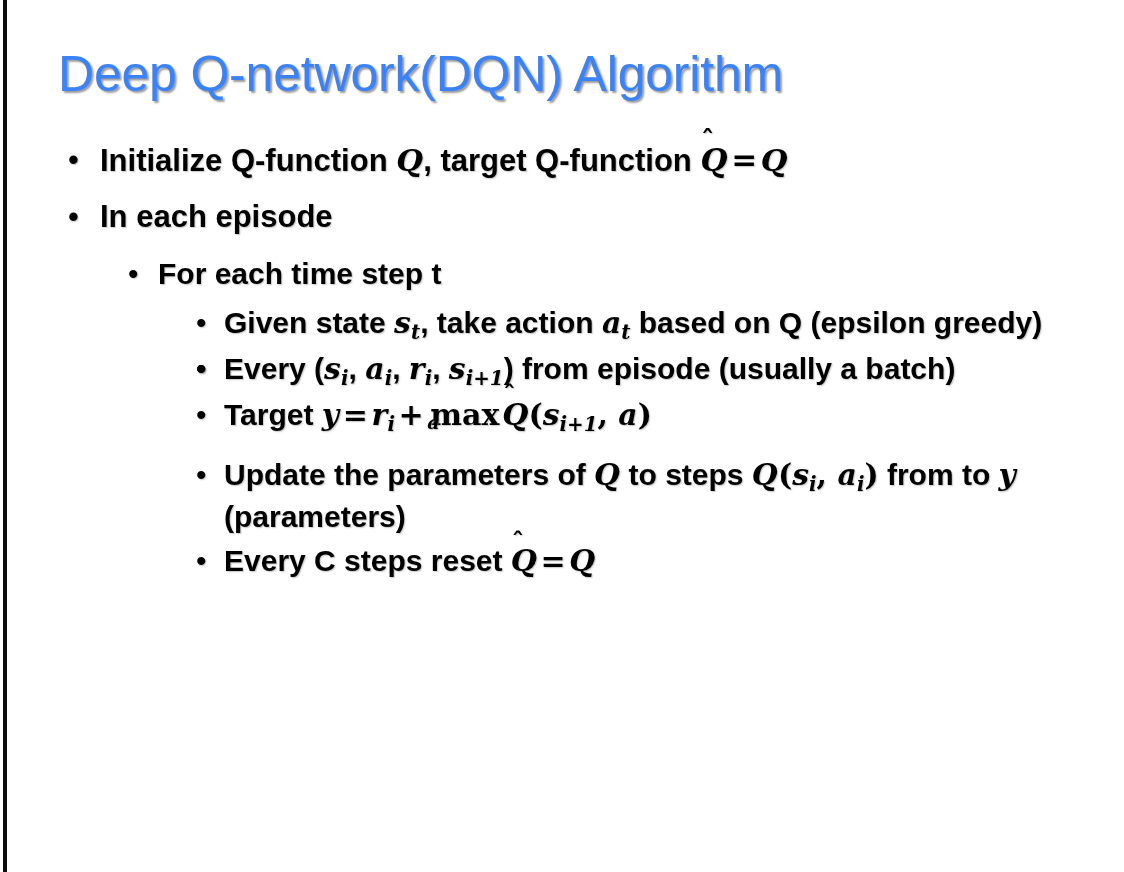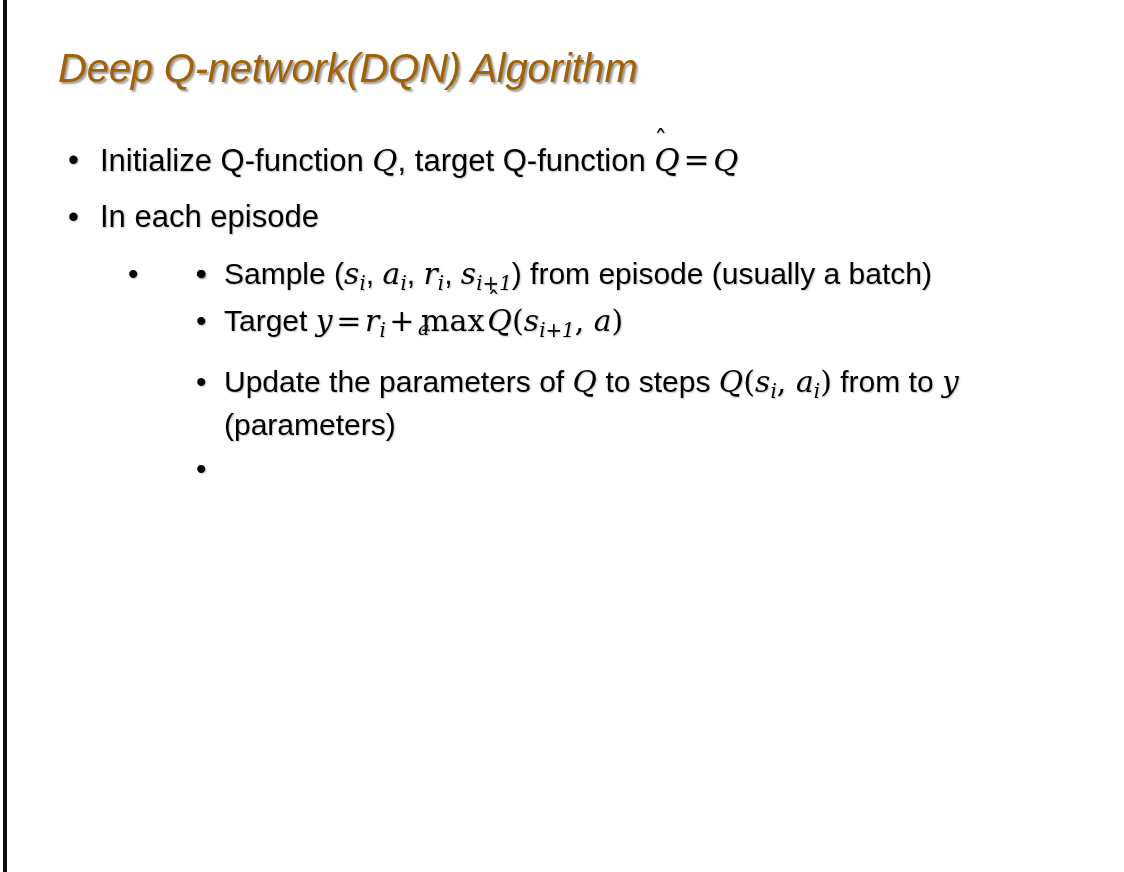--- a/index.html
+++ b/index.html
@@ -31,28 +31,27 @@
     width: 4px;
     height: 872px;
     background: #0d0d0d;
   }
 
   .slide-title {
     position: absolute;
     left: 58px;
     top: 46px;
     width: 1000px;
-    font-size: 40px;
+    font-size: 50px;
     line-height: 1.12;
     font-weight: 400;
     letter-spacing: -0.2px;
-    color: #a16207;
+    color: #3b82f6;
     text-shadow: 2px 2px 2px rgba(120,120,120,0.75);
     white-space: nowrap;
-    font-style: italic;
   }
 
   .body-area {
     position: absolute;
     left: 0;
     top: 140px;
     width: 1124px;
   }
 
   
@@ -63,20 +62,21 @@
     text-shadow: 1px 1px 1.4px rgba(150,150,150,0.55);
   }
   .b > .dot {
     position: absolute;
     font-size: 1em;
     line-height: inherit;
     color: #000000;
   }
   .b > .txt {
     display: block;
+    font-weight: bold;
   }
 
   
   .lvl1 {
     font-size: 31px;
     line-height: 1.30;
     padding-left: 100px;
     margin-bottom: 16px;
   }
   .lvl1 > .dot { left: 68px; }
@@ -177,47 +177,50 @@
       <span class="txt"><span>Initialize Q-function </span><span class="m">Q</span><span>, target Q-function </span><span class="qhat"><span class="hat">̂</span><span>Q</span></span><span class="op">=</span><span class="m">Q</span></span>
     </div>
 
     <div class="b lvl1">
       <span class="dot">•</span>
       <span class="txt">In each episode</span>
     </div>
 
     <div class="b lvl2">
       <span class="dot">•</span>
-    </div>
-
-    <div class="b lvl3">
-      <span class="dot">•</span>
-    </div>
-
-    <div class="b lvl3">
-      <span class="dot">•</span>
-    </div>
-
-    <div class="b lvl3">
-      <span class="dot">•</span>
-    </div>
-
-    <div class="b lvl3">
-      <span class="dot">•</span>
-      <span class="txt"><span>Sample (</span><span class="m">s</span><span class="sub">i</span><span>, </span><span class="m">a</span><span class="sub">i</span><span>, </span><span class="m">r</span><span class="sub">i</span><span>, </span><span class="m">s</span><span class="sub">i+1</span><span>) from episode (usually a batch)</span></span>
+      <span class="txt">For each time step t</span>
+    </div>
+
+    <div class="b lvl3">
+      <span class="dot">•</span>
+      <span class="txt"><span>Given state </span><span class="m">s</span><span class="sub">t</span><span>, take action </span><span class="m">a</span><span class="sub">t</span><span> based on Q (epsilon greedy)</span></span>
+    </div>
+
+    <div class="b lvl3">
+      <span class="dot">•</span>
+    </div>
+
+    <div class="b lvl3">
+      <span class="dot">•</span>
+    </div>
+
+    <div class="b lvl3">
+      <span class="dot">•</span>
+      <span class="txt"><span>Every (</span><span class="m">s</span><span class="sub">i</span><span>, </span><span class="m">a</span><span class="sub">i</span><span>, </span><span class="m">r</span><span class="sub">i</span><span>, </span><span class="m">s</span><span class="sub">i+1</span><span>) from episode (usually a batch)</span></span>
     </div>
 
     <div class="b lvl3" style="margin-bottom:18px;">
       <span class="dot">•</span>
       <span class="txt"><span>Target </span><span class="m">y</span><span class="op">=</span><span class="m">r</span><span class="sub">i</span><span class="op">+</span><span class="maxop"><span>max</span><span class="lim">a</span></span><span class="qhat"><span class="hat">̂</span><span>Q</span></span><span class="mr">(</span><span class="m">s</span><span class="sub">i+1</span><span class="mr">, </span><span class="m">a</span><span class="mr">)</span></span>
     </div>
 
     <div class="b lvl3">
       <span class="dot">•</span>
       <span class="txt"><span>Update the parameters of </span><span class="m">Q</span><span> to steps </span><span class="m">Q</span><span class="mr">(</span><span class="m">s</span><span class="sub">i</span><span class="mr">, </span><span class="m">a</span><span class="sub">i</span><span class="mr">)</span><span> from to </span><span class="m">y</span><span> (parameters)</span></span>
     </div>
 
     <div class="b lvl3">
       <span class="dot">•</span>
+      <span class="txt"><span>Every C steps reset </span><span class="qhat"><span class="hat">̂</span><span>Q</span></span><span class="op">=</span><span class="m">Q</span></span>
     </div>
 
   </div>
 </div>
 
 </body></html>

